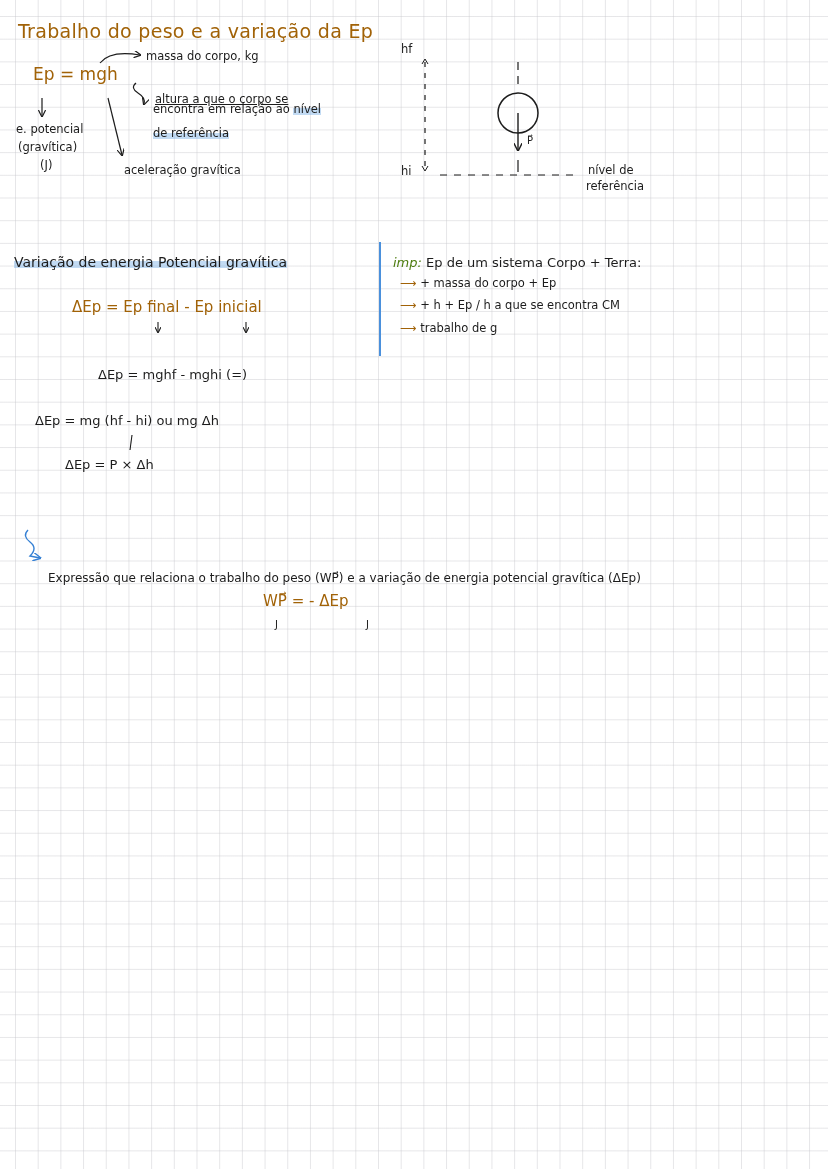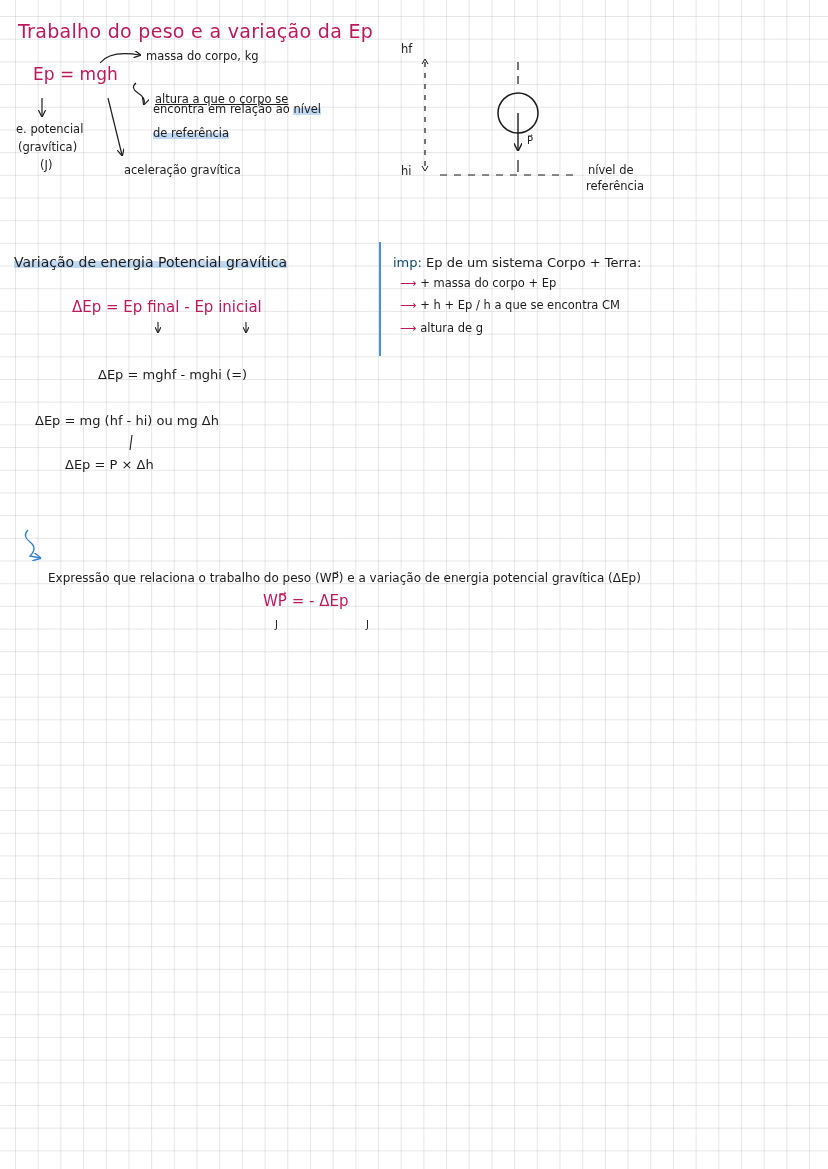--- a/index.html
+++ b/index.html
@@ -7,23 +7,23 @@
     width: 828px; height: 1169px; position: relative; overflow: hidden;
     background-color: #ffffff;
     background-image:
       linear-gradient(to right, rgba(200,200,205,0.45) 1px, transparent 1px),
       linear-gradient(to bottom, rgba(200,200,205,0.45) 1px, transparent 1px);
     background-size: 22.7px 22.7px;
     background-position: 15px 16px;
     font-family: "DejaVu Sans", sans-serif;
   }
   .t { position: absolute; white-space: nowrap; line-height: 1; }
-  .blue { color: #be185d; }
+  .blue { color: #a16207; }
   .black { color: #1c1c1c; }
-  .red { color: #0c4a6e; }
+  .red { color: #4d7c0f; font-style: italic; }
   .title { font-size: 19px; font-family: "DejaVu Sans", sans-serif; letter-spacing: 0.3px; }
   .h2 { font-size: 15px; }
   .eq { font-size: 15px; }
   .note { font-size: 11.5px; }
   .small { font-size: 10px; }
   .hl { background: linear-gradient(to bottom, transparent 45%, rgba(120,175,230,0.45) 45%, rgba(120,175,230,0.45) 95%, transparent 95%); }
   svg.overlay { position: absolute; left: 0; top: 0; }
 </style>
 </head>
 <body>
@@ -65,21 +65,21 @@
 <div class="t black note" style="left:400px; top:278px;">
   <span class="blue">⟶</span>
   <span>+ massa do corpo + Ep</span>
 </div>
 <div class="t black note" style="left:400px; top:300px;">
   <span class="blue">⟶</span>
   <span>+ h + Ep / h a que se encontra CM</span>
 </div>
 <div class="t black note" style="left:400px; top:323px;">
   <span class="blue">⟶</span>
-  <span>altura de g</span>
+  <span>trabalho de g</span>
 </div>
 
 <div class="t black note" style="left:48px; top:552px; font-size:12px;margin-top:20px;">Expressão que relaciona o trabalho do peso (WP⃗) e a variação de energia potencial gravítica (ΔEp)</div>
 <div class="t blue eq" style="left:263px; top:594px;text-align:center;">WP⃗ = - ΔEp</div>
 <div class="t black small" style="left:275px; top:620px;">J</div>
 <div class="t black small" style="left:366px; top:620px;">J</div>
 
 <svg class="overlay" width="828" height="1169" viewBox="0 0 828 1169">
   <defs>
     <marker id="ah" markerWidth="6" markerHeight="6" refX="5" refY="3" orient="auto">

